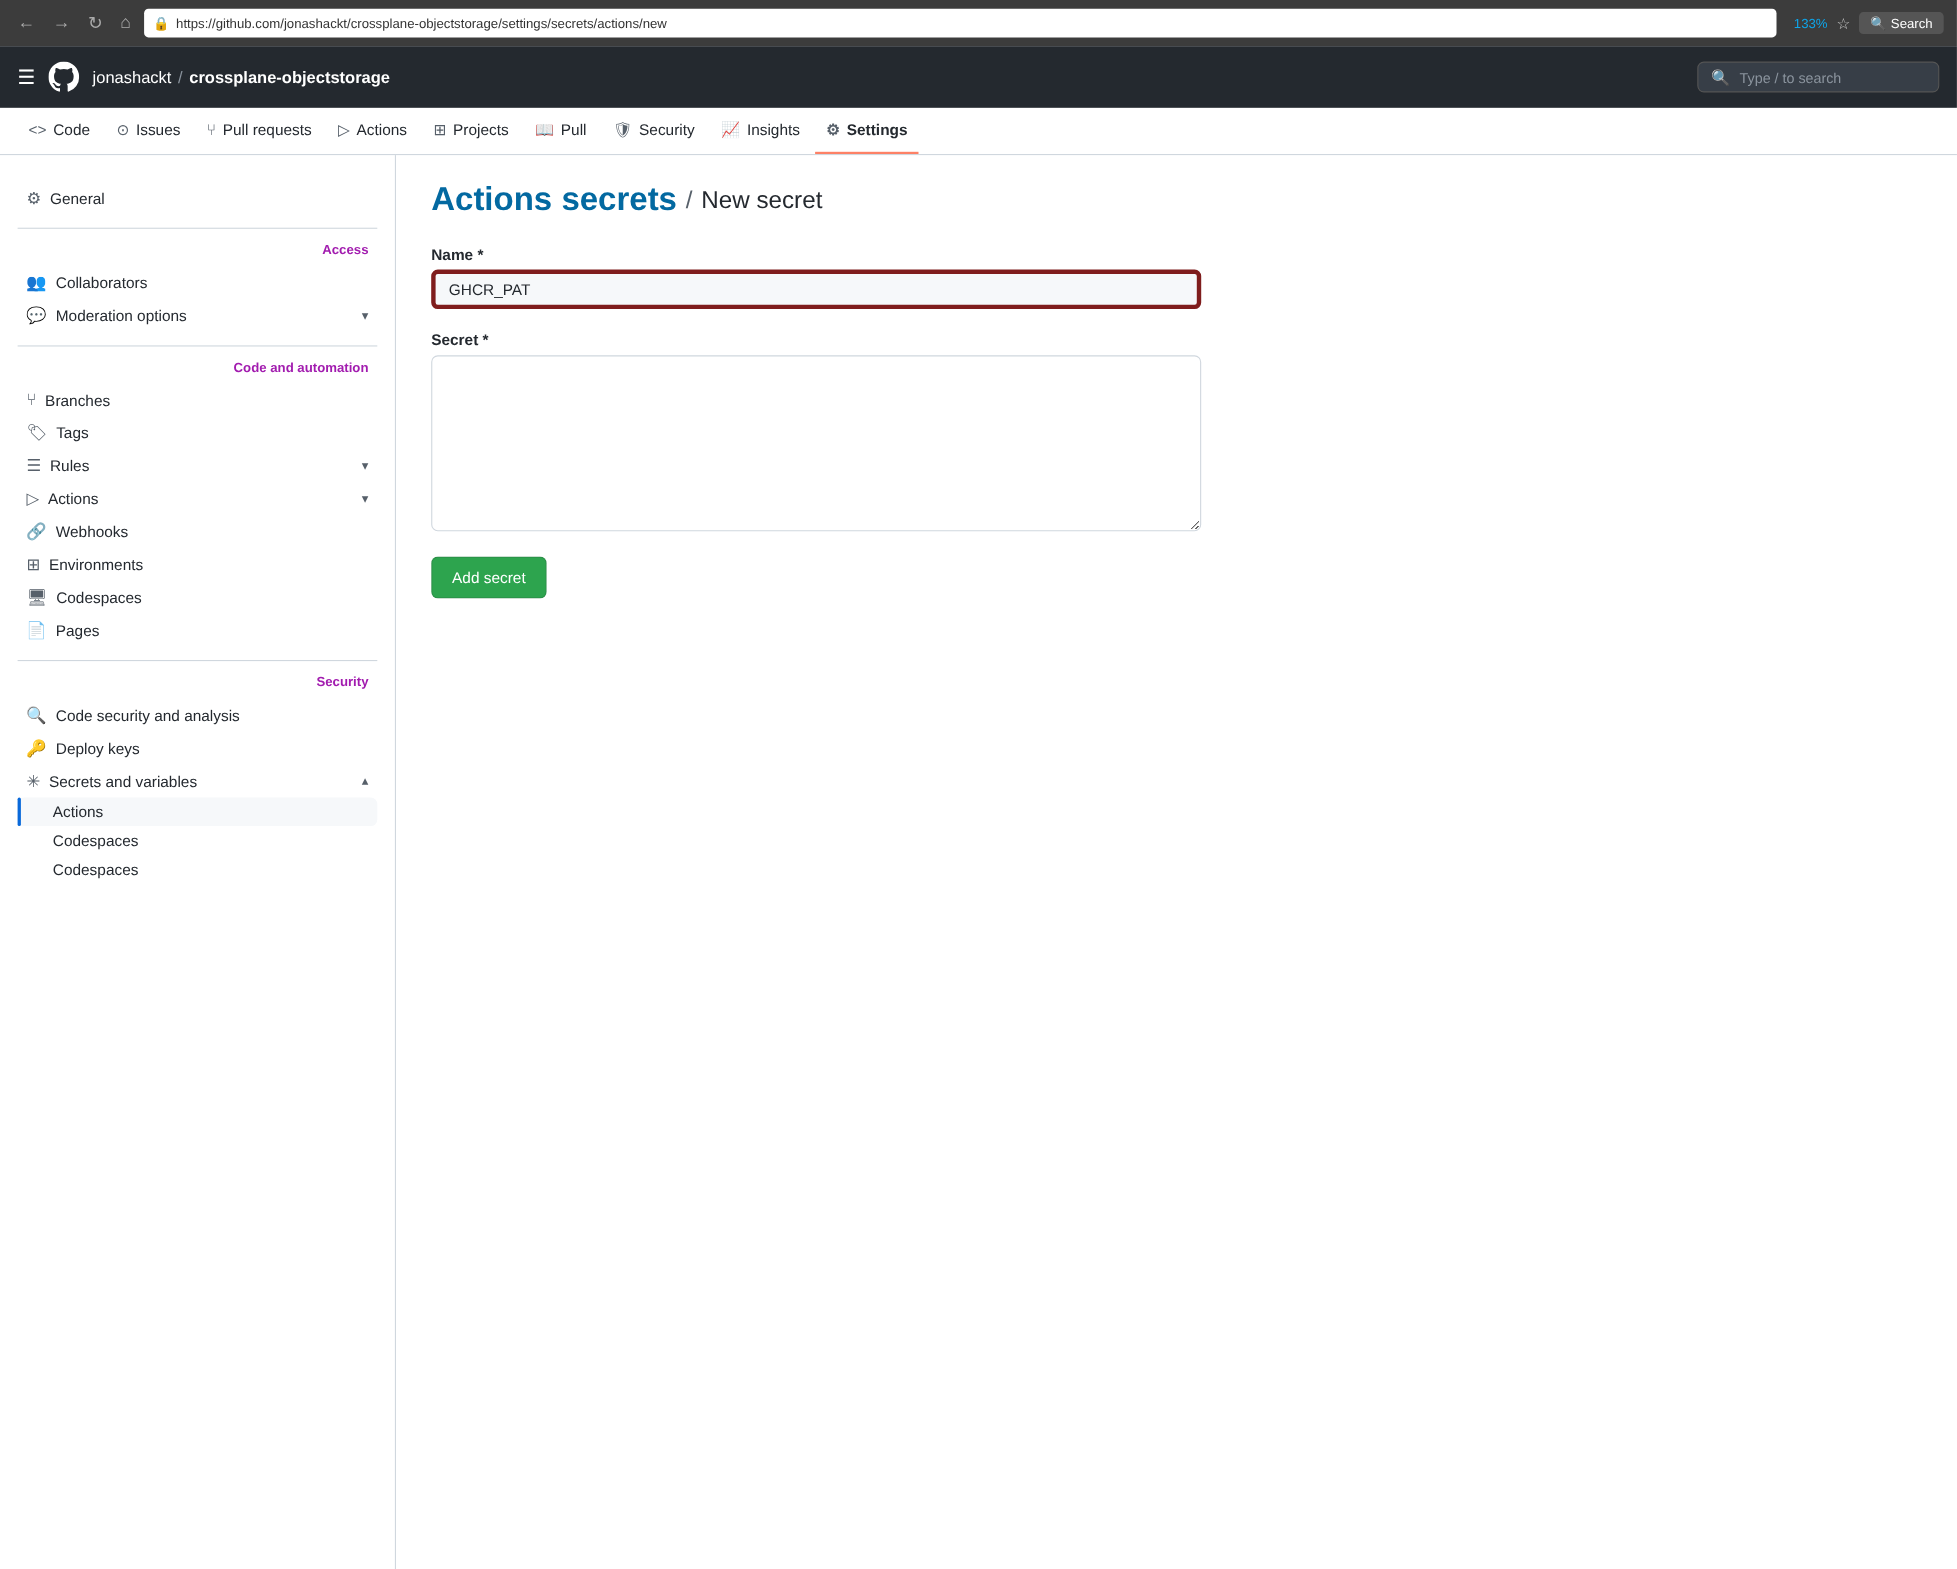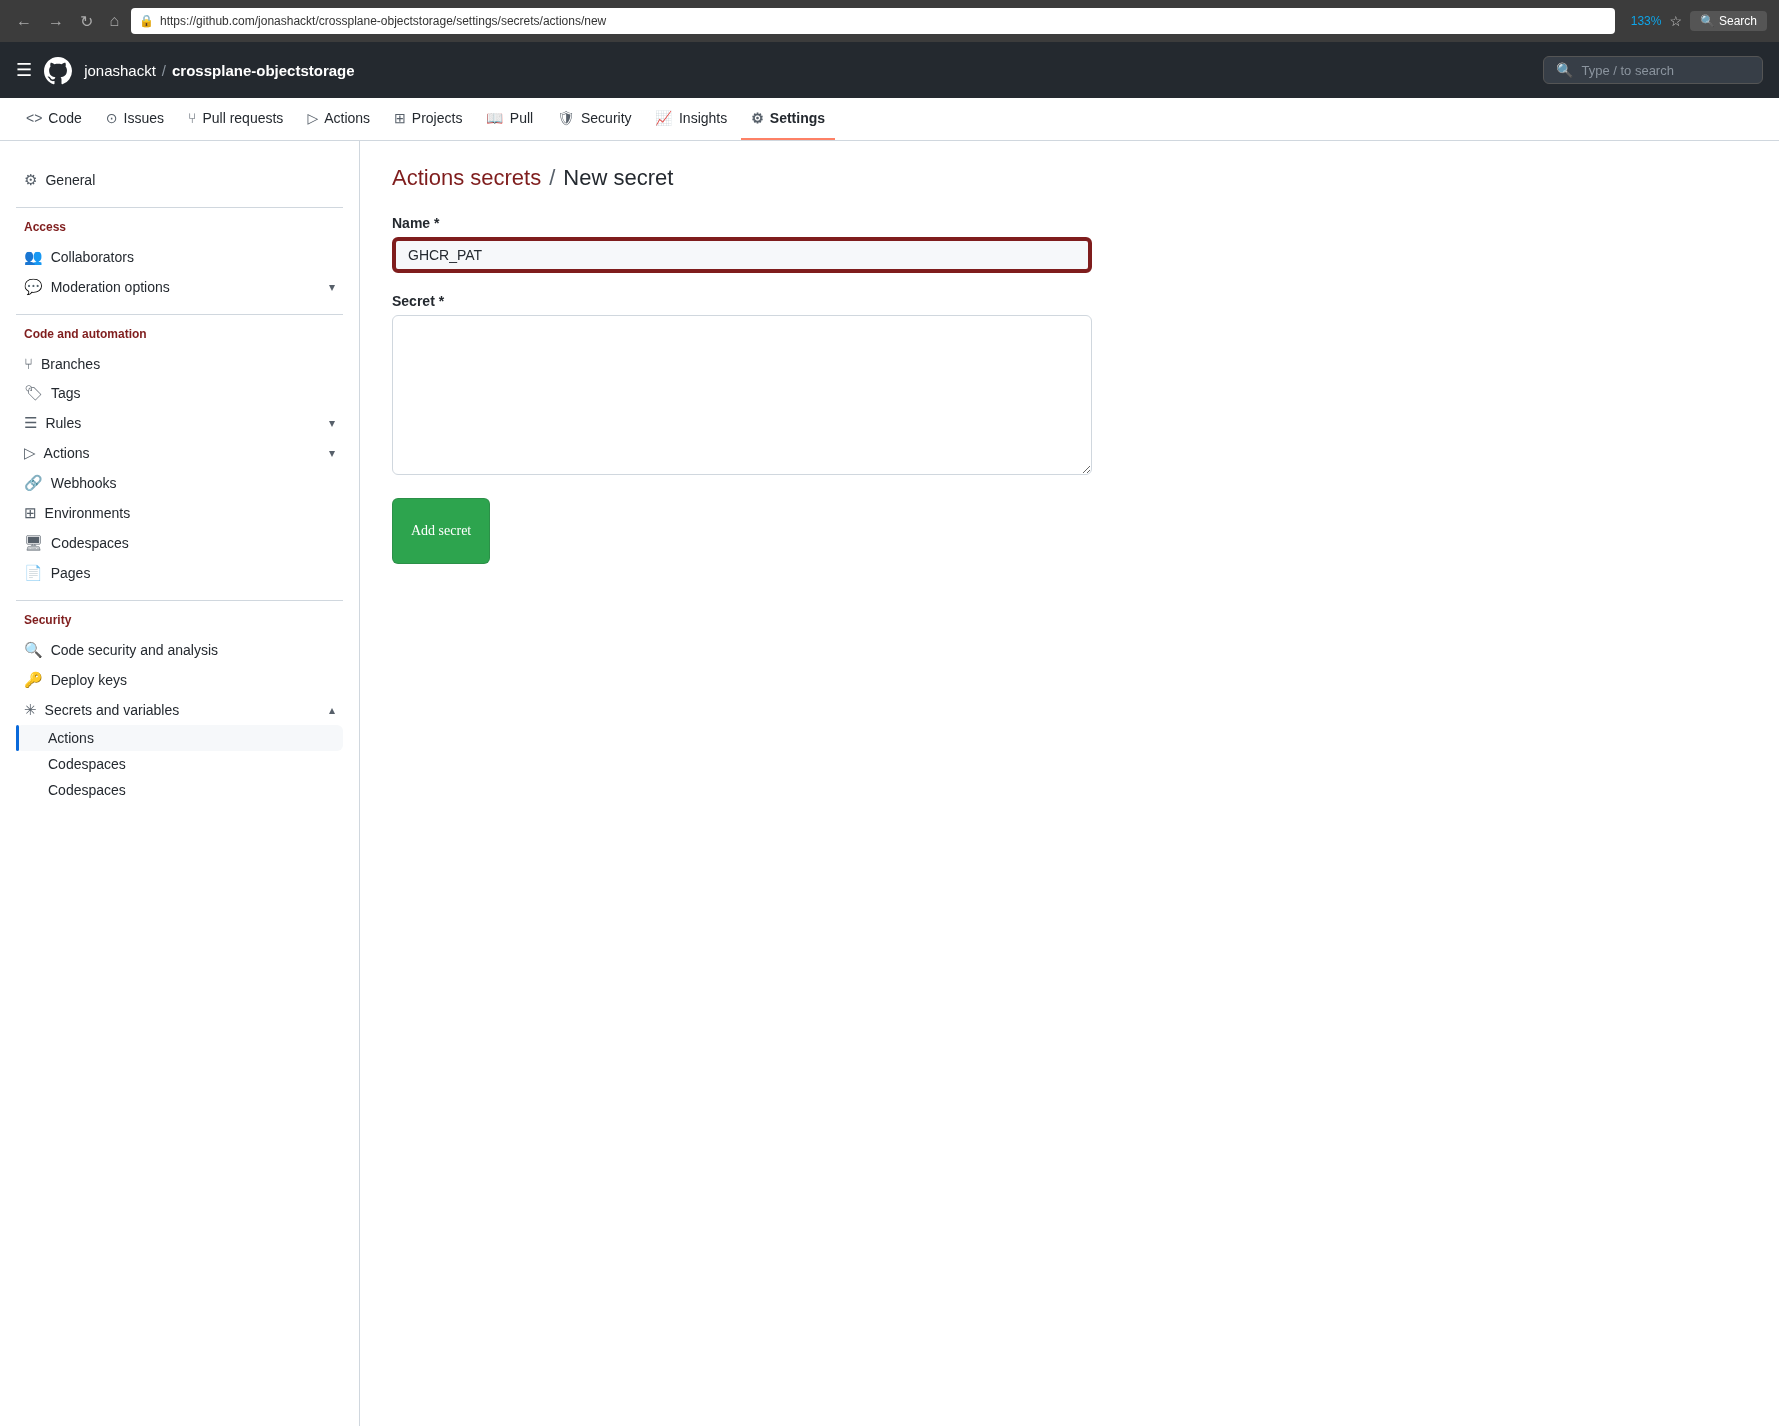--- a/index.html
+++ b/index.html
@@ -112,24 +112,25 @@
     
     .sidebar {
       width: 360px;
       flex-shrink: 0;
       padding: 24px 16px;
       border-right: 1px solid #d0d7de;
     }
     .sidebar-section-title {
       font-size: 12px;
       font-weight: 600;
-      color: #7f1d1d;
+      color: #a21caf;
       text-transform: none;
       margin-bottom: 8px;
       padding: 0 8px;
+      text-align: right;
     }
     .sidebar-item {
       display: flex;
       align-items: center;
       gap: 8px;
       padding: 6px 8px;
       border-radius: 6px;
       cursor: pointer;
       font-size: 14px;
       color: #24292f;
@@ -174,23 +175,24 @@
     .page-title {
       font-size: 22px;
       font-weight: 400;
       color: #24292f;
       margin-bottom: 24px;
       display: flex;
       align-items: center;
       gap: 8px;
     }
     .page-title-link {
-      color: #7f1d1d;
+      color: #0369a1;
       text-decoration: none;
-      font-size: 22px;
+      font-size: 30px;
+      font-weight: bold;
     }
     .page-title-separator { color: #57606a; font-weight: 300; }
 
     
     .form-group { margin-bottom: 20px; }
     .form-label {
       display: block;
       font-size: 14px;
       font-weight: 600;
       margin-bottom: 6px;
@@ -218,25 +220,24 @@
       resize: vertical;
       outline: none;
       font-family: inherit;
     }
 
     .btn-primary {
       background: #2da44e;
       color: #fff;
       border: 1px solid rgba(31,35,40,0.15);
       border-radius: 6px;
-      padding: 24px 18px;
+      padding: 10px 18px;
       font-size: 14px;
       font-weight: 500;
       cursor: pointer;
-      font-family: Liberation Serif, serif;
     }
 
     .form-section { max-width: 700px; }
 
     
     svg { vertical-align: middle; }
   </style>
 </head>
 <body>
 

